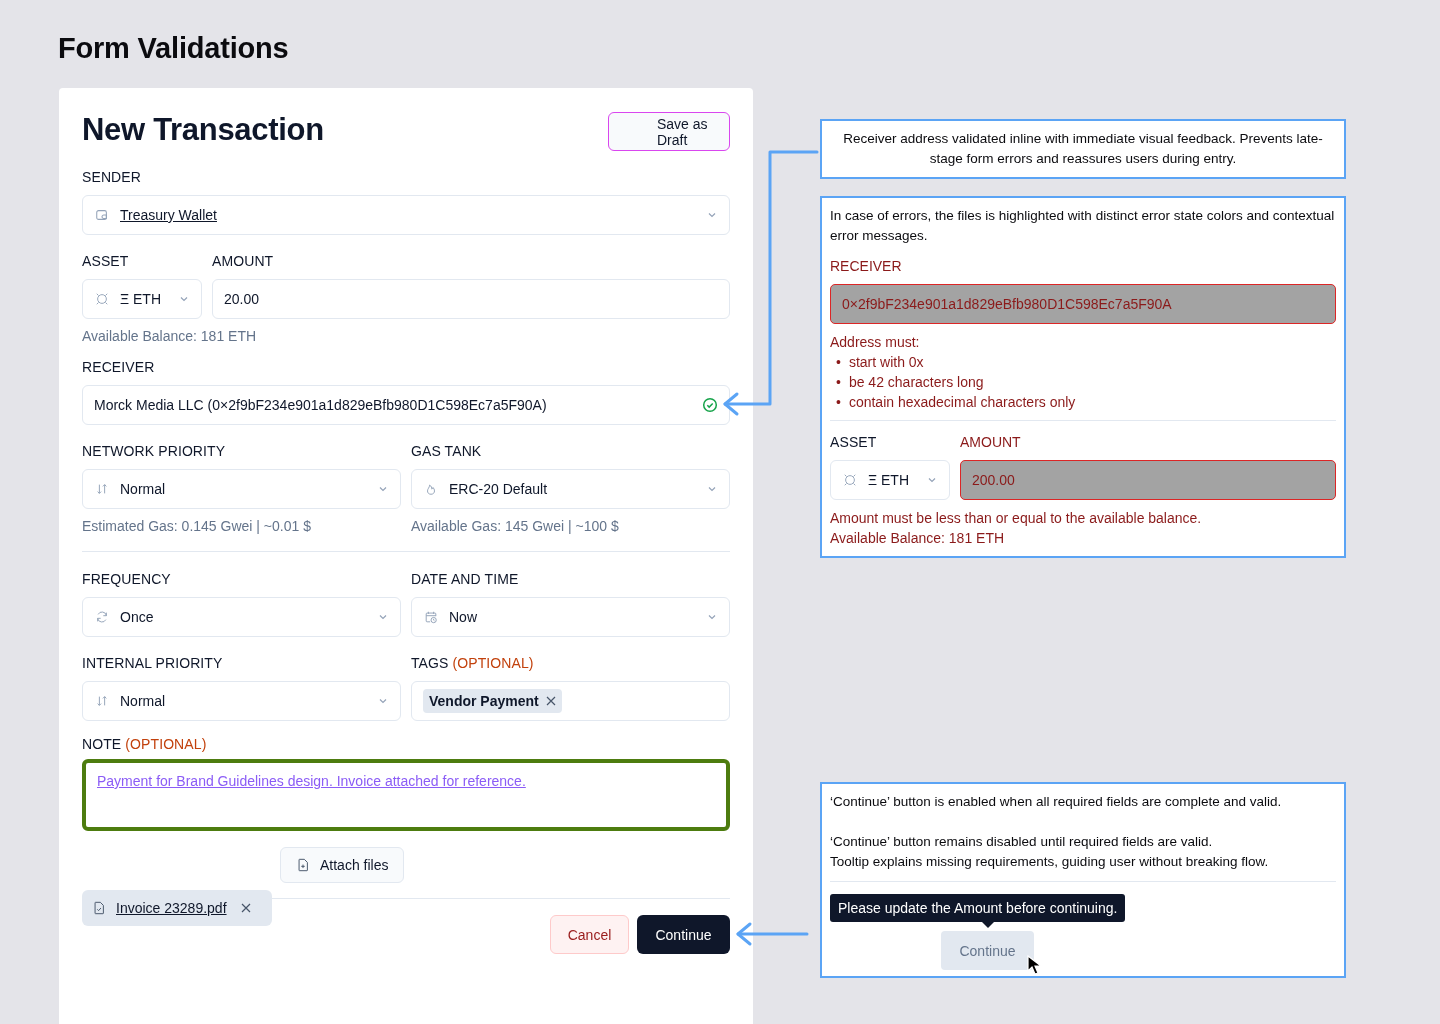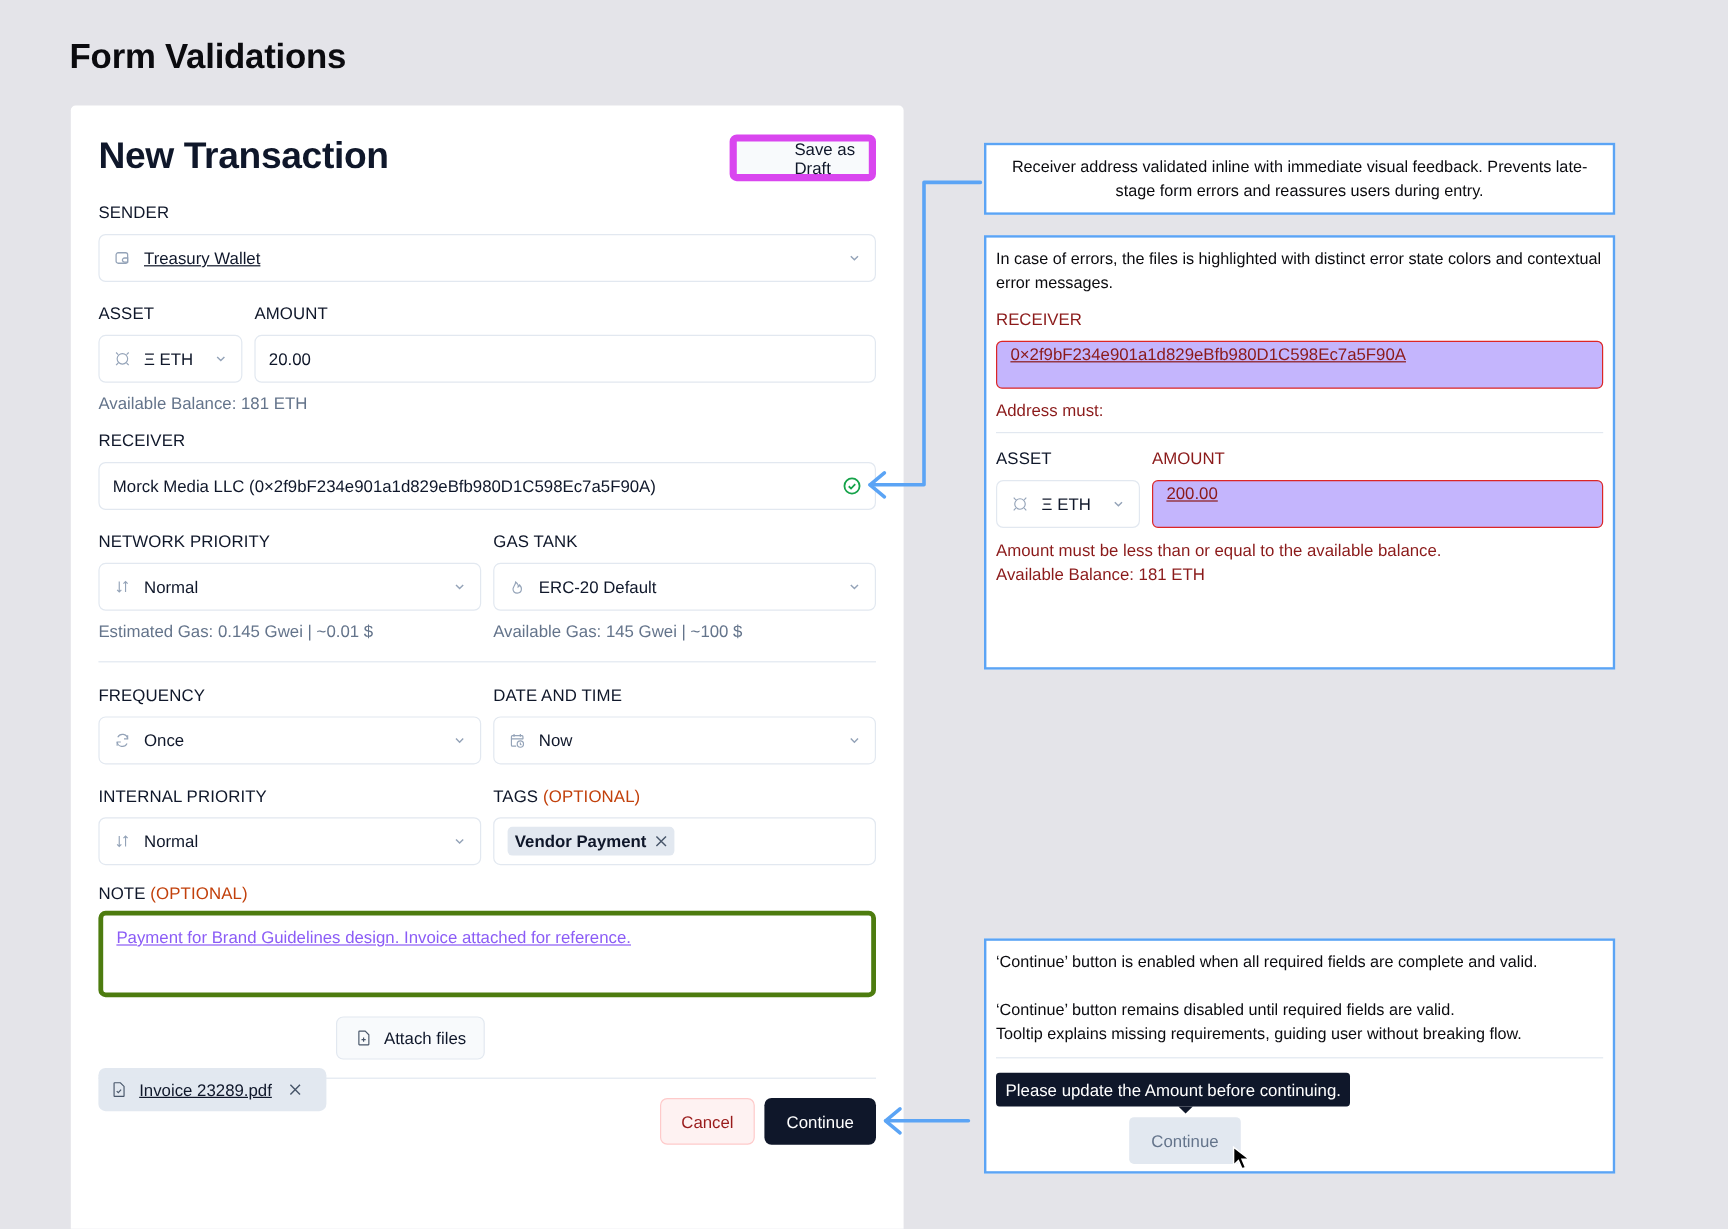--- a/index.html
+++ b/index.html
@@ -2,41 +2,41 @@
 <html><head>
 <meta charset="utf-8">
 <style>
   * { box-sizing: border-box; margin: 0; padding: 0; }
   html, body { width: 1440px; height: 1024px; overflow: hidden; }
   body { background: #e4e4e9; font-family: "Liberation Sans", "DejaVu Sans", sans-serif; color: #0f172a; position: relative; }
   .page-title { position: absolute; left: 58px; top: 32px; font-size: 29px; font-weight: 700; color: #0b0b0f; letter-spacing: -0.2px; }
   .card { position: absolute; left: 59px; top: 88px; width: 694px; height: 952px; background: #fff; border-radius: 4px; }
   .abs { position: absolute; }
   .card-title { left: 23px; top: 24px; font-size: 31px; font-weight: 700; color: #0f172a; letter-spacing: -0.3px; }
-  .btn-draft { left: 549px; top: 24px; width: 122px; height: 39px; border: 6px solid #d946ef; background: #f8fafc; border-radius: 6px; font-size: 14px; color: #0f172a; display: flex; align-items: center; justify-content: center; cursor: pointer; padding-left: 48px; }
+  .btn-draft { left: 549px; top: 24px; width: 122px; height: 39px; border: 1px solid #d946ef; background: #f8fafc; border-radius: 6px; font-size: 14px; color: #0f172a; display: flex; align-items: center; justify-content: center; cursor: pointer; padding-left: 48px; }
   .label { font-size: 14px; color: #0f172a; letter-spacing: 0.1px; }
   .label .opt { color: #c2410c; }
   .field { border: 1px solid #e2e8f0; border-radius: 6px; background: #fff; height: 40px; display: flex; align-items: center; padding: 0 11px; font-size: 14px; color: #0f172a; }
   .field .ico { width: 16px; height: 16px; margin-right: 10px; display: inline-flex; align-items: center; justify-content: center; color: #94a3b8; }
   .field .val { flex: 1; white-space: nowrap; overflow: hidden; }
   .chev { width: 12px; height: 12px; color: #94a3b8; display: inline-flex; }
   .hint { font-size: 14px; color: #64748b; }
   .sep { height: 1px; background: #e2e8f0; }
   .tag { background: #e2e8f0; border-radius: 4px; height: 24px; display: inline-flex; align-items: center; padding: 0 6px; font-size: 14px; font-weight: 700; color: #0f172a; }
   .tag .x { margin-left: 7px; color: #475569; font-weight: 400; display: inline-flex; }
   .textarea { border: 4px solid #4d7c0f; border-radius: 6px; padding: 10px 11px; font-size: 14px; color: #8b5cf6; text-decoration: underline; }
   .file-chip { background: #e2e8f0; border-radius: 6px; height: 36px; display: flex; align-items: center; padding: 0 10px; font-size: 14px; color: #0f172a; margin-top: 43px; }
   .file-chip .name { text-decoration: underline; margin-left: 10px; margin-right: 14px; }
   .attach-btn { border: 1px solid #e2e8f0; background: #f8fafc; border-radius: 6px; height: 36px; display: flex; align-items: center; padding: 0 15px; font-size: 14px; color: #0f172a; cursor: pointer; }
   .attach-btn .name { margin-left: 10px; }
   .btn-cancel { border: 1px solid #fecaca; background: #fef2f2; color: #991b1b; border-radius: 6px; height: 39px; width: 79px; display: flex; align-items: center; justify-content: center; font-size: 14px; cursor: pointer; }
   .btn-continue { background: #0f172a; color: #fff; border-radius: 6px; height: 39px; width: 93px; display: flex; align-items: center; justify-content: center; font-size: 14px; cursor: pointer; }
   .note-box { position: absolute; border: 2px solid #5ba4f5; background: #fff; padding: 8px 8px; font-size: 13.5px; color: #0b0b0f; line-height: 20px; }
   .err-label { font-size: 14px; color: #8b1a1a; }
-  .err-field { border: 1px solid #dc2626; background: #c4b5fd; border-radius: 5px; height: 40px; display: flex; align-items: flex-start; padding: 0 11px; font-size: 14px; color: #8b1a1a; text-decoration: underline; }
+  .err-field { border: 1px solid #dc2626; background: #a3a3a3; border-radius: 5px; height: 40px; display: flex; align-items: center; padding: 0 11px; font-size: 14px; color: #8b1a1a; }
   .err-text { font-size: 14px; color: #8b1a1a; line-height: 20px; }
   .err-list { list-style: none; padding-left: 6px; }
   .err-list li::before { content: "•"; margin-right: 8px; }
   .tooltip { background: #0f172a; color: #fff; font-size: 14px; border-radius: 3px; height: 28px; display: flex; align-items: center; padding: 0 8px; position: absolute; white-space: nowrap; }
   .tooltip::after { content: ""; position: absolute; left: 152px; bottom: -6px; border-left: 6px solid transparent; border-right: 6px solid transparent; border-top: 6px solid #0f172a; }
   .btn-disabled { background: #e2e8f0; color: #64748b; border-radius: 4px; height: 39px; width: 93px; display: flex; align-items: center; justify-content: center; font-size: 14px; position: absolute; }
   svg { display: block; }
 </style>
 </head>
 <body>
@@ -247,20 +247,25 @@
   <div>Receiver address validated inline with immediate visual feedback. Prevents late-stage form errors and reassures users during entry.</div>
 </div>
 
 <div class="note-box" style="left:820px;top:196px;width:526px;height:362px;">
   <div>In case of errors, the files is highlighted with distinct error state colors and contextual error messages.</div>
   <div class="err-label" style="margin-top:10px;">RECEIVER</div>
   <div class="err-field" style="margin-top:8px;">
     <span>0×2f9bF234e901a1d829eBfb980D1C598Ec7a5F90A</span>
   </div>
   <div class="err-text" style="margin-top:8px;">Address must:</div>
+  <ul class="err-list err-text">
+    <li>start with 0x</li>
+    <li>be 42 characters long</li>
+    <li>contain hexadecimal characters only</li>
+  </ul>
   <div class="sep" style="margin-top:8px;"></div>
   <div style="display:flex;margin-top:11px;">
     <div class="label" style="width:130px;">ASSET</div>
     <div class="err-label">AMOUNT</div>
   </div>
   <div style="display:flex;margin-top:8px;">
     <div class="field" style="width:120px;margin-right:10px;">
       <span class="ico">
         <svg width="14" height="14" viewBox="0 0 16 16" fill="none" stroke="#94a3b8" stroke-width="1.1">
             <circle cx="8" cy="8" r="5"></circle>

